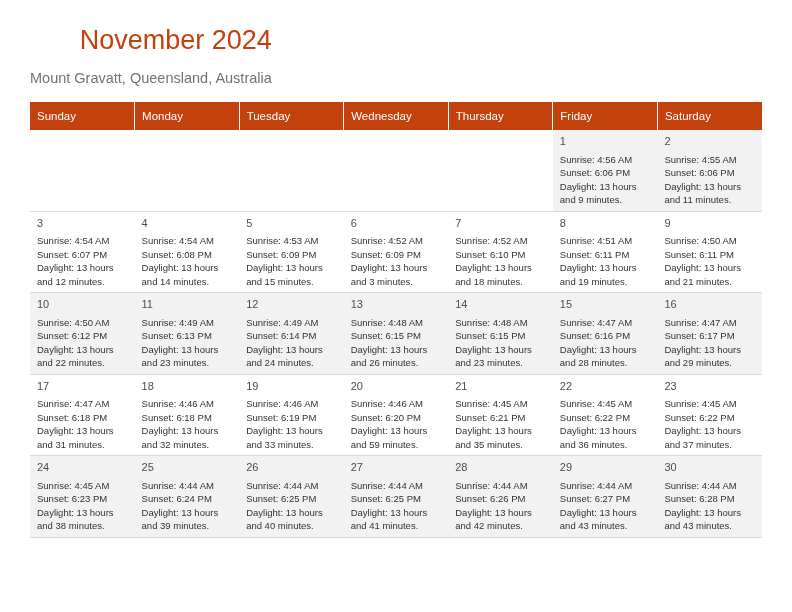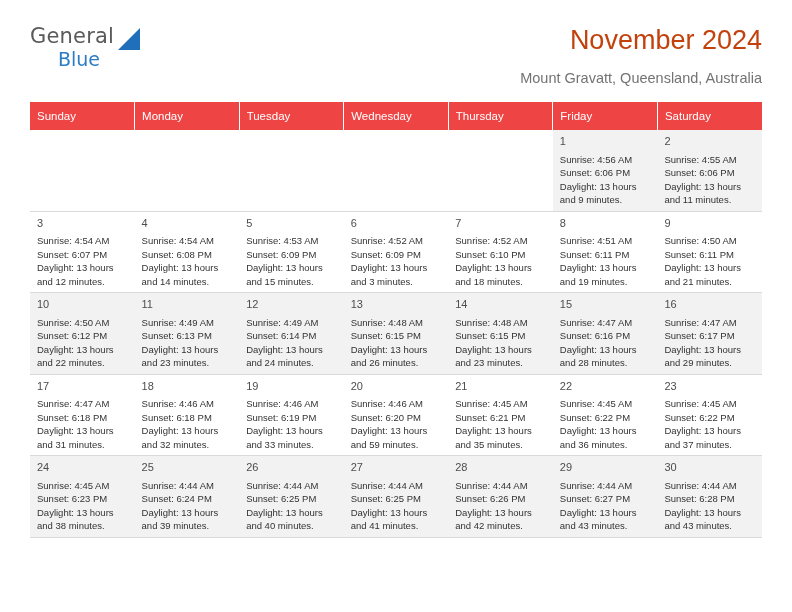--- a/index.html
+++ b/index.html
@@ -74,21 +74,21 @@
     margin-top: 14px;
   }
   
   table.calendar {
     border-collapse: collapse;
     table-layout: fixed;
     width: 732px;
     margin-top: 18px;
   }
   table.calendar th {
-    background: #ef4444;
+    background: #c2410c;
     color: #ffffff;
     font-size: 11.5px;
     font-weight: normal;
     text-align: left;
     padding: 5px 0 5px 7px;
     height: 18px;
     border-right: 1px solid #ffffff;
   }
   table.calendar th:last-child { border-right: none; }
   table.calendar td {
@@ -112,25 +112,20 @@
   }
   .lines div { white-space: nowrap; }
   .empty { background: transparent !important; }
 </style>
 </head>
 <body>
 
 <div class="page">
 
   <div class="header">
-    <div class="logo">
-      <span class="logo-general">General</span>
-      <span class="logo-blue">Blue</span>
-      <span class="logo-mark"></span>
-    </div>
     <div class="title-block">
       <div class="month-title">November 2024</div>
       <div class="location">Mount Gravatt, Queensland, Australia</div>
     </div>
   </div>
 
   <table class="calendar">
     <thead>
       <tr>
         <th>Sunday</th>

